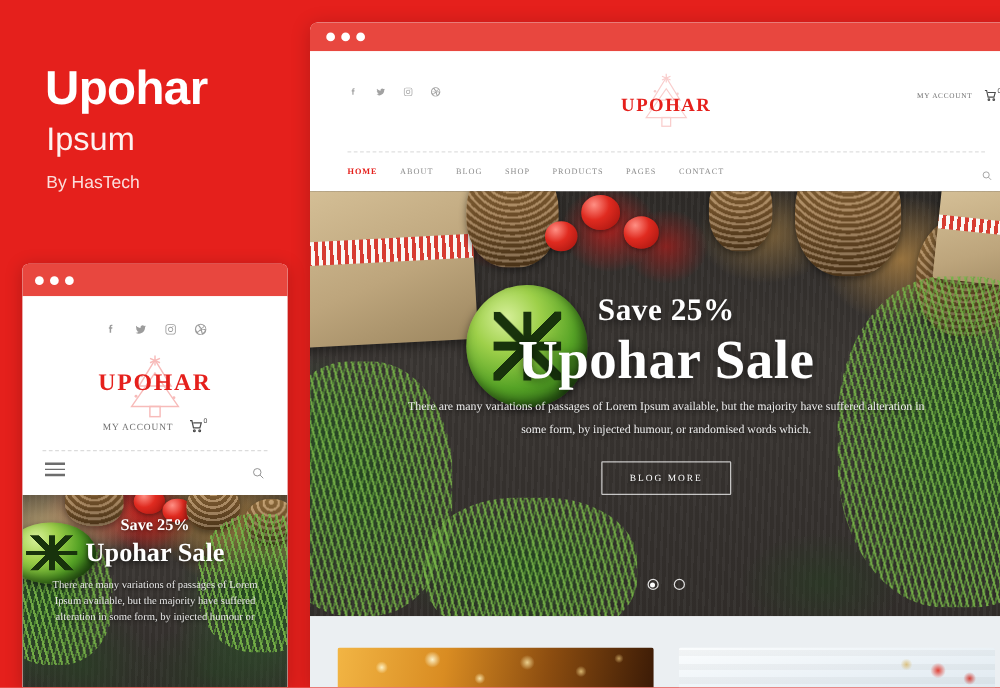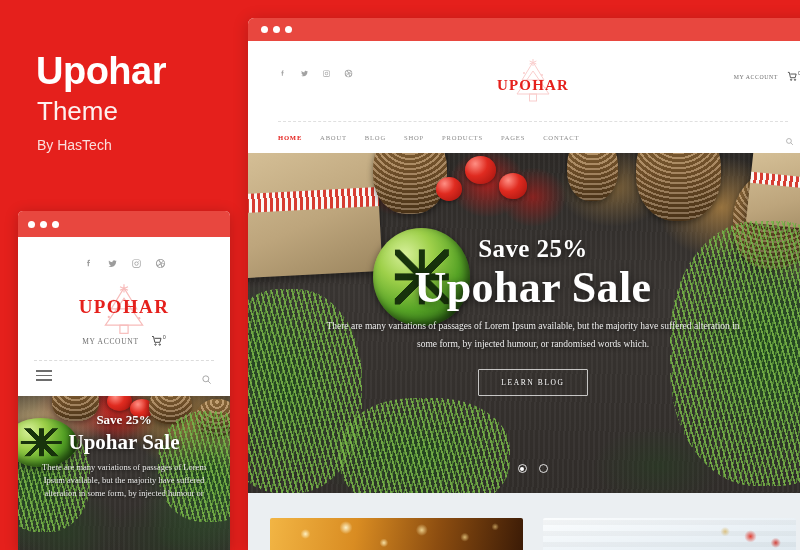--- a/index.html
+++ b/index.html
@@ -257,21 +257,21 @@
       linear-gradient(170deg, #fbfdfe 0%, #eaf1f6 55%, #dde7ee 100%);
   }
 </style>
 </head>
 <body>
 
 <div class="stage">
 
   <div class="brand">
     <div class="brand-title">Upohar</div>
-    <div class="brand-sub">Theme</div>
+    <div class="brand-sub">Ipsum</div>
     <div class="brand-by">By HasTech</div>
   </div>
 
   <div class="win win-desk">
 
     <div class="win-bar">
       <span class="dot"></span>
       <span class="dot"></span>
       <span class="dot"></span>
     </div>
@@ -362,21 +362,21 @@
         <div class="giftbox" style="left:88%;top:-2%;width:18%;height:24%;transform:rotate(6deg);"></div>
         <div class="pine" style="left:-6%;top:40%;width:26%;height:60%;"></div>
         <div class="pine" style="left:74%;top:20%;width:34%;height:78%;"></div>
         <div class="pine" style="left:16%;top:72%;width:30%;height:34%;"></div>
         <div class="ball" style="left:22%;top:22%;width:17%;height:29%;"></div>
 
         <div class="d-capt">
           <div class="d-save">Save 25%</div>
           <div class="d-sale">Upohar Sale</div>
           <div class="d-desc">There are many variations of passages of Lorem Ipsum available, but the majority have suffered alteration in some form, by injected humour, or randomised words which.</div>
-          <div class="d-btn">LEARN BLOG</div>
+          <div class="d-btn">BLOG MORE</div>
         </div>
 
         <div class="d-dots">
           <span class="on"></span>
           <span></span>
         </div>
       </div>
 
       <div class="d-lower">
         <div class="d-cards">

